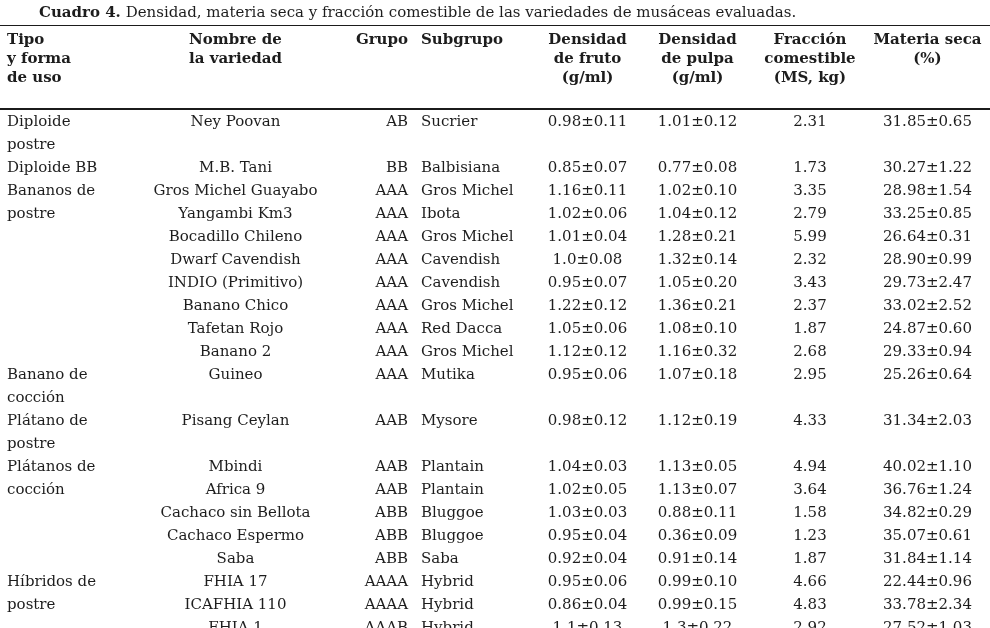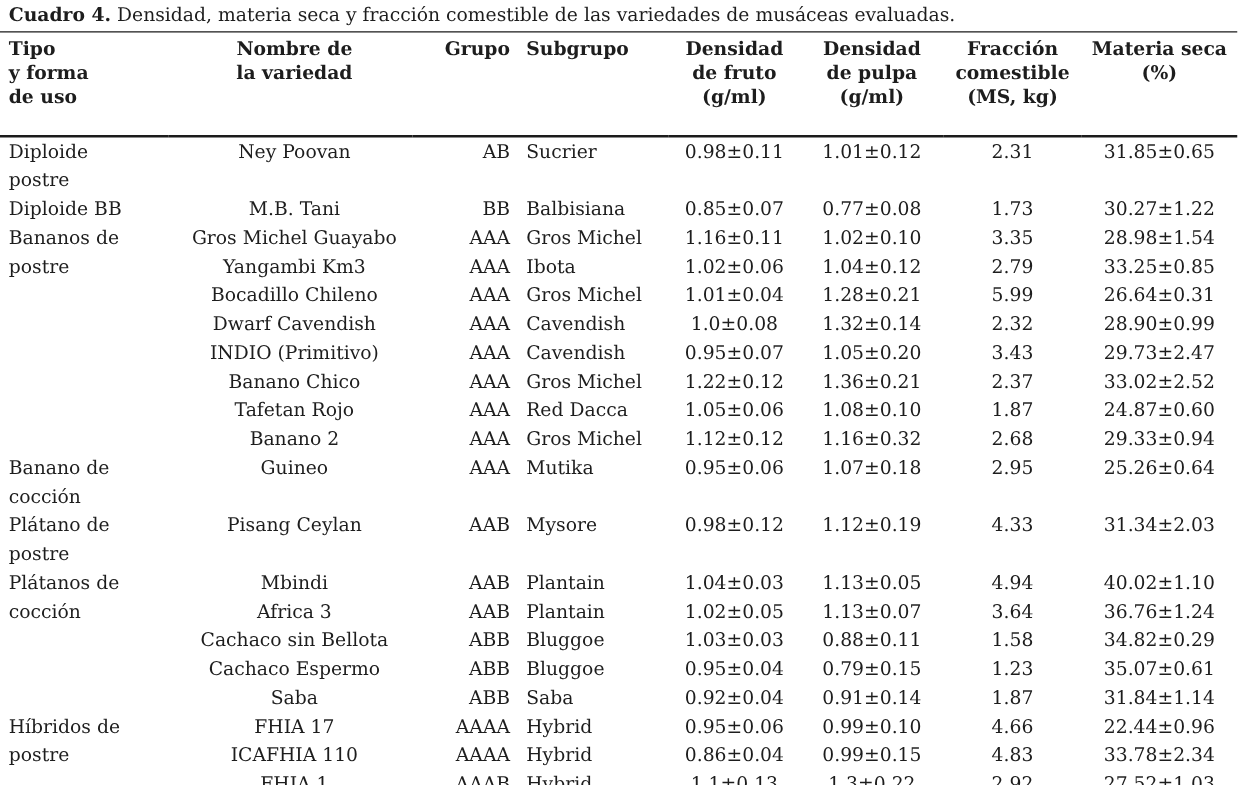--- a/index.html
+++ b/index.html
@@ -19,20 +19,21 @@
   }
   .table-title {
     font-size: 15px;
     line-height: 23px;
     padding: 1px 0 1px 7px;
     border-bottom: 1px solid #1b1b1b;
     white-space: nowrap;
   }
   .table-title .title-label {
     font-weight: bold;
+    margin-left: 32px;
   }
   table {
     width: 990px;
     table-layout: fixed;
     border-collapse: collapse;
     border-bottom: 2px solid #1b1b1b;
   }
   col.w0 { width: 135px; }
   col.w1 { width: 195px; }
   col.w2 { width: 78px;  }
@@ -214,21 +215,21 @@
           <td class="c0" rowspan="5">Plátanos de<br>cocción</td>
           <td class="c1">Mbindi</td>
           <td class="c2">AAB</td>
           <td class="c3">Plantain</td>
           <td class="c4">1.04±0.03</td>
           <td class="c5">1.13±0.05</td>
           <td class="c6">4.94</td>
           <td class="c7">40.02±1.10</td>
         </tr>
         <tr>
-          <td class="c1">Africa 3</td>
+          <td class="c1">Africa 9</td>
           <td class="c2">AAB</td>
           <td class="c3">Plantain</td>
           <td class="c4">1.02±0.05</td>
           <td class="c5">1.13±0.07</td>
           <td class="c6">3.64</td>
           <td class="c7">36.76±1.24</td>
         </tr>
         <tr>
           <td class="c1">Cachaco sin Bellota</td>
           <td class="c2">ABB</td>
@@ -236,21 +237,21 @@
           <td class="c4">1.03±0.03</td>
           <td class="c5">0.88±0.11</td>
           <td class="c6">1.58</td>
           <td class="c7">34.82±0.29</td>
         </tr>
         <tr>
           <td class="c1">Cachaco Espermo</td>
           <td class="c2">ABB</td>
           <td class="c3">Bluggoe</td>
           <td class="c4">0.95±0.04</td>
-          <td class="c5">0.79±0.15</td>
+          <td class="c5">0.36±0.09</td>
           <td class="c6">1.23</td>
           <td class="c7">35.07±0.61</td>
         </tr>
         <tr>
           <td class="c1">Saba</td>
           <td class="c2">ABB</td>
           <td class="c3">Saba</td>
           <td class="c4">0.92±0.04</td>
           <td class="c5">0.91±0.14</td>
           <td class="c6">1.87</td>

